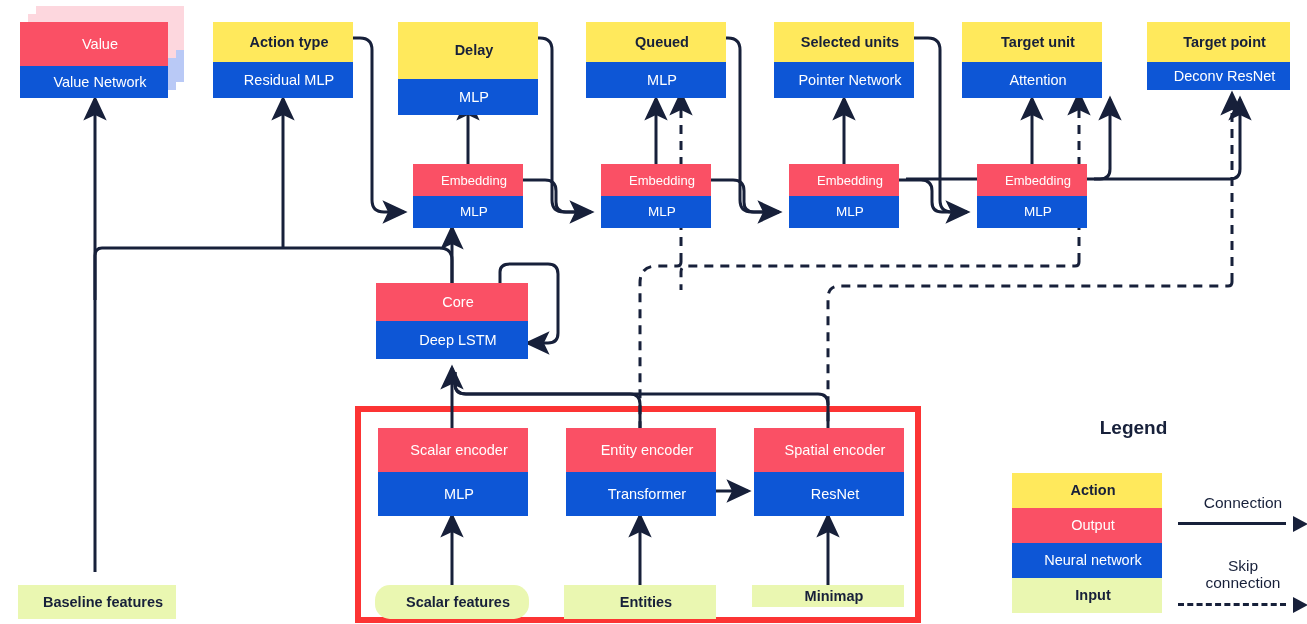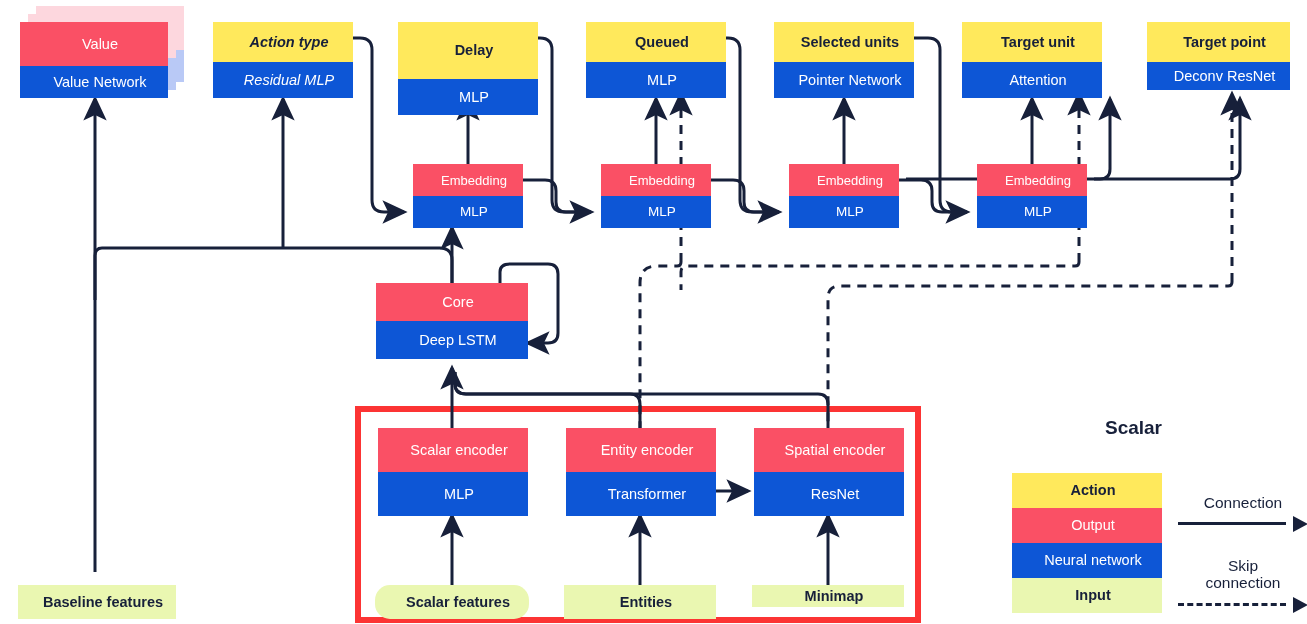--- a/index.html
+++ b/index.html
@@ -129,21 +129,21 @@
   </div>
   <div class="ghost" style="left:28px;top:14px;width:148px;height:76px;">
     <div class="g-top" style="height:44px;"></div>
       <div class="g-bot" style="height:32px;"></div>
   </div>
   <div class="node" style="left:20px;top:22px;width:148px;height:76px;">
     <div class="band output" style="height:44px;">Value</div>
     <div class="band nn" style="height:32px;">Value Network</div>
   </div>
 
-  <div class="node" style="left:213px;top:22px;width:140px;height:88px;font-style:italic;">
+  <div class="node" style="left:213px;top:22px;width:140px;height:88px;">
     <div class="band action" style="height:40px;">Action type</div>
     <div class="band nn" style="height:36px;">Residual MLP</div>
   </div>
 
   <div class="node" style="left:398px;top:22px;width:140px;height:76px;">
     <div class="band action" style="height:57px;">Delay</div>
     <div class="band nn" style="height:36px;">MLP</div>
   </div>
 
   <div class="node" style="left:586px;top:22px;width:140px;height:76px;">
@@ -208,21 +208,21 @@
     <div class="band input" style="height:34px;border-radius:15px;">Scalar features</div>
   </div>
   <div class="node" style="left:564px;top:585px;width:152px;height:34px;">
     <div class="band input" style="height:34px;">Entities</div>
   </div>
   <div class="node" style="left:752px;top:585px;width:152px;height:34px;">
     <div class="band input" style="height:22px;">Minimap</div>
   </div>
 
   <div id="legend">
-    <div id="legend-title">Scalar</div>
+    <div id="legend-title">Legend</div>
 
     <div id="legend-stack">
       <div class="band action">Action</div>
       <div class="band output">Output</div>
       <div class="band nn">Neural network</div>
       <div class="band input">Input</div>
     </div>
 
     <div class="legend-line" style="left:218px;top:82px;">
       <div class="ll-label">Connection</div>

